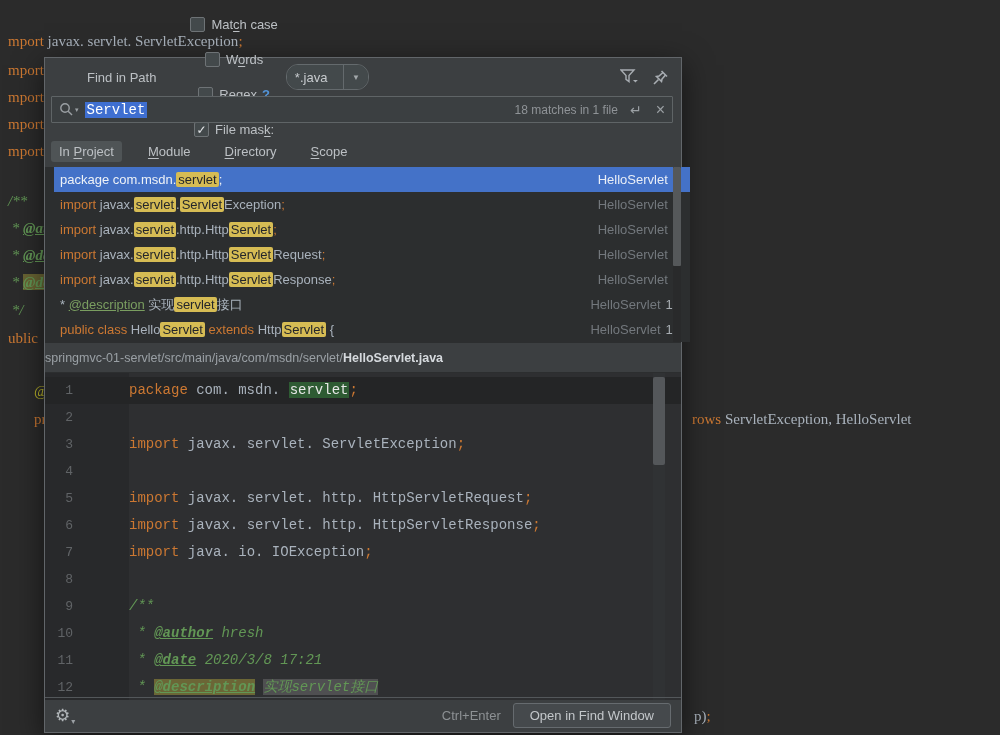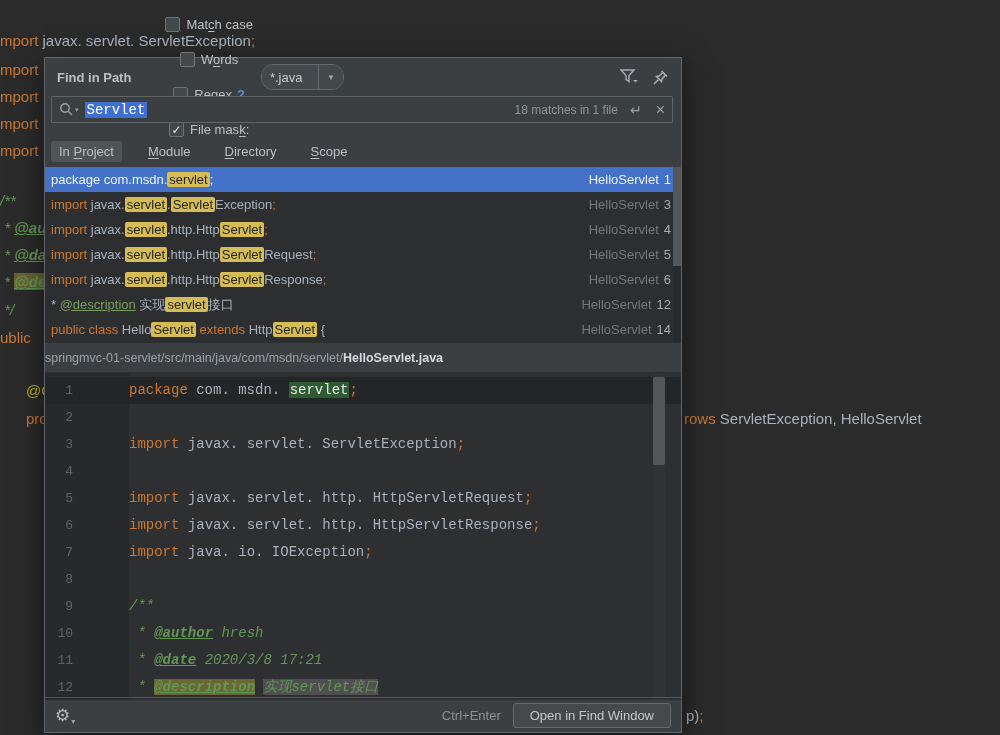--- a/index.html
+++ b/index.html
@@ -1,40 +1,40 @@
 <!DOCTYPE html>
 <html><head>
 <meta charset="utf-8">
 <style>
   html,body{margin:0;padding:0;background:#1e1e1e;}
   #screen{position:relative;width:1000px;height:735px;background:#2b2b2b;overflow:hidden;
           font-family:"Liberation Sans",sans-serif;}
 
   
   #editor-bg{position:absolute;inset:0;background:#2b2b2b;}
-  .bg-line{position:absolute;font-family:Liberation Sans, sans-serif;font-size:15px;line-height:20px;white-space:pre;}
+  .bg-line{position:absolute;font-family:Liberation Serif, serif;font-size:15px;line-height:20px;white-space:pre;margin-left:8px;}
 
   .tk-kw{color:#cc7832;}
   .tk-p{color:#a9b2bc;}
   .tk-selp{color:#eef2f7;}
   .tk-chip{background:#d6bc54;color:#24262a;border-radius:2px;padding:0 2px;}
   .tk-green-ul{color:#7a9e60;text-decoration:underline;}
   .tk-cmt{color:#629755;font-style:italic;}
   .tk-cmtb{color:#629755;font-style:italic;font-weight:bold;text-decoration:underline;}
   .tk-ann{color:#bbb529;}
   .tk-match{background:#2e5b33;color:#e8e8e8;padding:0 1px;}
   .tk-hl-olive{background:rgba(167,157,60,.5);}
   .tk-hl-gray{background:rgba(150,150,150,.32);}
 
   
   #dialog{position:absolute;left:44px;top:57px;width:638px;height:676px;background:#3c3f41;
           border:1px solid #62666a;box-sizing:border-box;box-shadow:0 8px 28px rgba(0,0,0,.55);}
 
   .fp-header{position:absolute;top:0;left:0;right:0;height:38px;display:flex;align-items:center;padding:0 12px;box-sizing:border-box;}
-  .fp-title{font-size:13px;font-weight:bold;color:#bcc0c4;margin-right:34px;white-space:nowrap;}
+  .fp-title{font-size:13px;font-weight:normal;color:#bcc0c4;margin-right:34px;white-space:nowrap;margin-left:30px;}
   #search-options{display:flex;align-items:center;gap:20px;font-size:13px;color:#bcc0c4;flex-direction:column;}
   .opt{display:flex;align-items:center;white-space:nowrap;cursor:default;}
   .cb{width:15px;height:15px;background:#43494b;border:1px solid #6e7376;border-radius:2px;margin-right:6px;
       display:flex;align-items:center;justify-content:center;font-size:12px;color:#e2e5e7;box-sizing:border-box;}
   .opt .help{color:#5394d8;font-weight:bold;margin-left:5px;}
   .combo{display:flex;margin-left:8px;height:24px;border:1px solid #646a6d;border-radius:12px;overflow:hidden;}
   .combo-val{background:#43494b;color:#c7cbce;font-size:13px;padding:0 8px;display:flex;align-items:center;min-width:40px;}
   .combo-btn{background:#43494b;border-left:1px solid #646a6d;width:24px;display:flex;align-items:center;justify-content:center;color:#a2a7aa;font-size:8px;}
   .hdr-spacer{flex:1;}
   .hdr-icon{margin-left:14px;display:flex;align-items:flex-end;cursor:pointer;}
@@ -44,21 +44,21 @@
   .search-val{font-family:"Liberation Mono",monospace;font-size:14px;color:#fff;background:#3f6fd1;padding:0 2px;margin-left:6px;}
   .search-spacer{flex:1;}
   .search-summary{font-size:12px;color:#8f9397;margin-right:12px;}
   .search-enter{color:#9ba0a4;font-size:14px;margin-right:14px;}
   .search-close{color:#9ba0a4;font-size:16px;line-height:14px;}
 
   .fp-tabs{position:absolute;top:82px;left:6px;height:22px;display:flex;align-items:center;gap:18px;font-size:13px;color:#bcc0c4;}
   .tab{padding:3px 8px;border-radius:3px;cursor:pointer;white-space:nowrap;}
   .tab.sel{background:#4f5456;}
 
-  .fp-list{position:absolute;top:109px;left:0;width:100%;height:175px;background:#2c2e2f;}
+  .fp-list{position:absolute;top:109px;left:0;width:100%;height:175px;background:#2c2e2f;padding-left:9px;}
   .res-row{height:25px;display:flex;align-items:center;padding:0 10px 0 6px;font-size:13px;box-sizing:border-box;cursor:pointer;}
   .res-row.sel{background:#4472c8;}
   .res-text{flex:1;white-space:pre;overflow:hidden;}
   .res-file{color:#73787d;white-space:nowrap;}
   .res-num{color:#a7acb1;margin-left:5px;}
   .res-row.sel .res-file,.res-row.sel .res-num{color:#e9eef7;}
   .list-track{position:absolute;right:0;top:0;width:8px;height:175px;background:#292a2b;}
   .list-thumb{position:absolute;right:0;top:0;width:8px;height:99px;background:#55585a;border-radius:1px;}
 
   .fp-crumb{position:absolute;top:284px;left:0;right:0;height:30px;background:#3c3f41;border-top:1px solid #2c2e2f;

